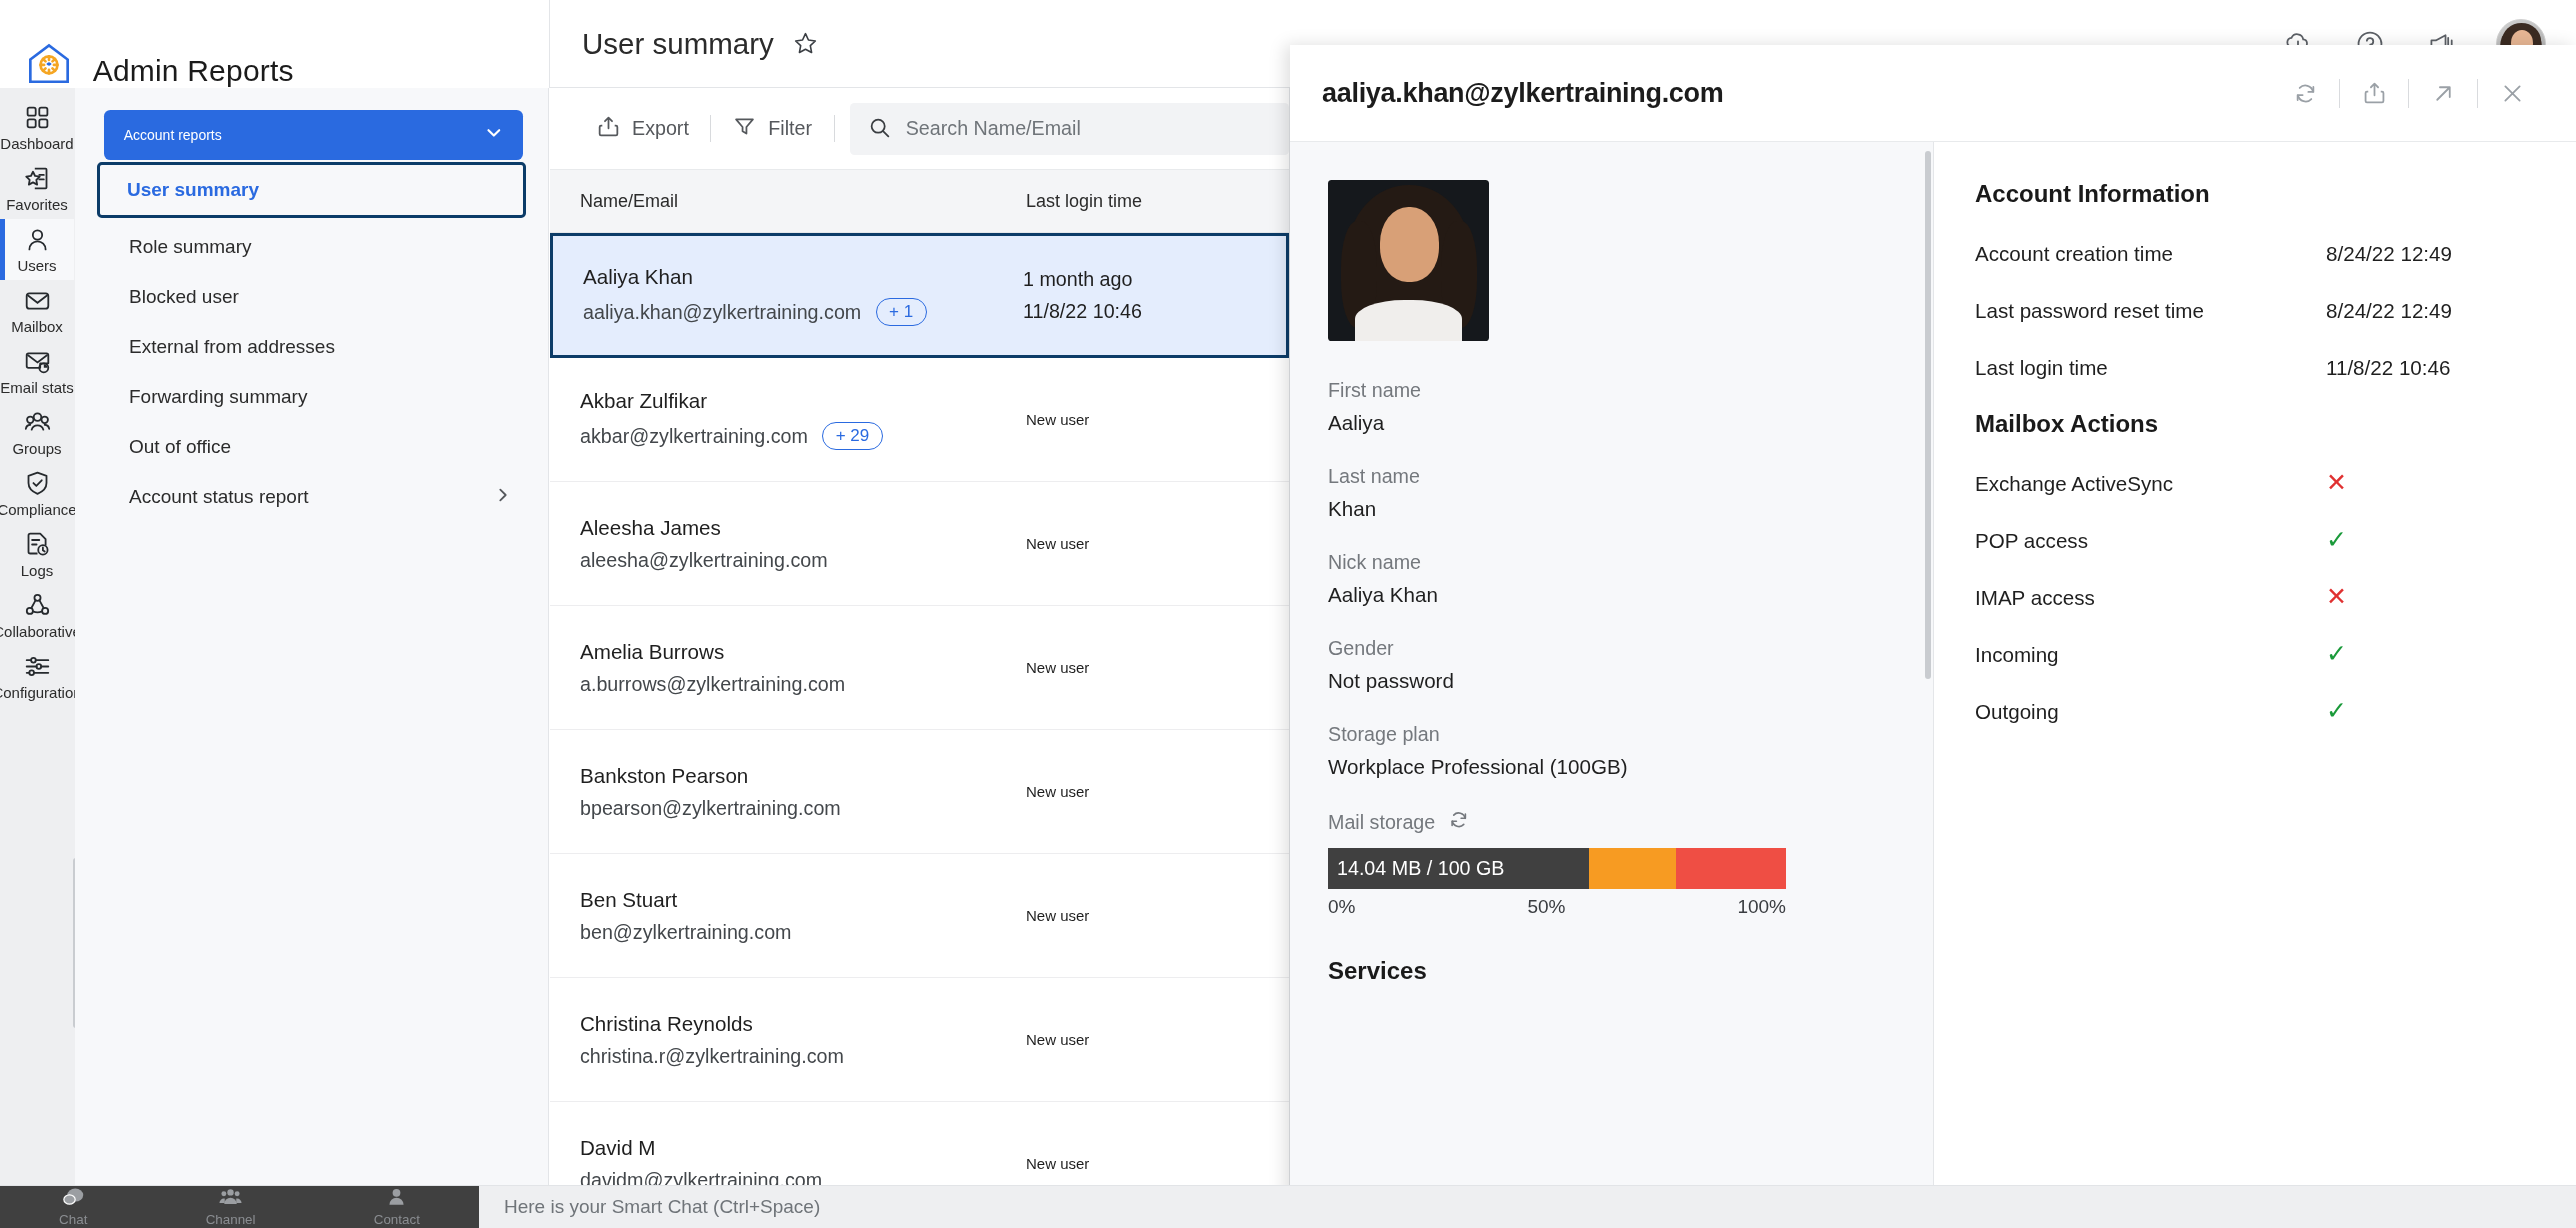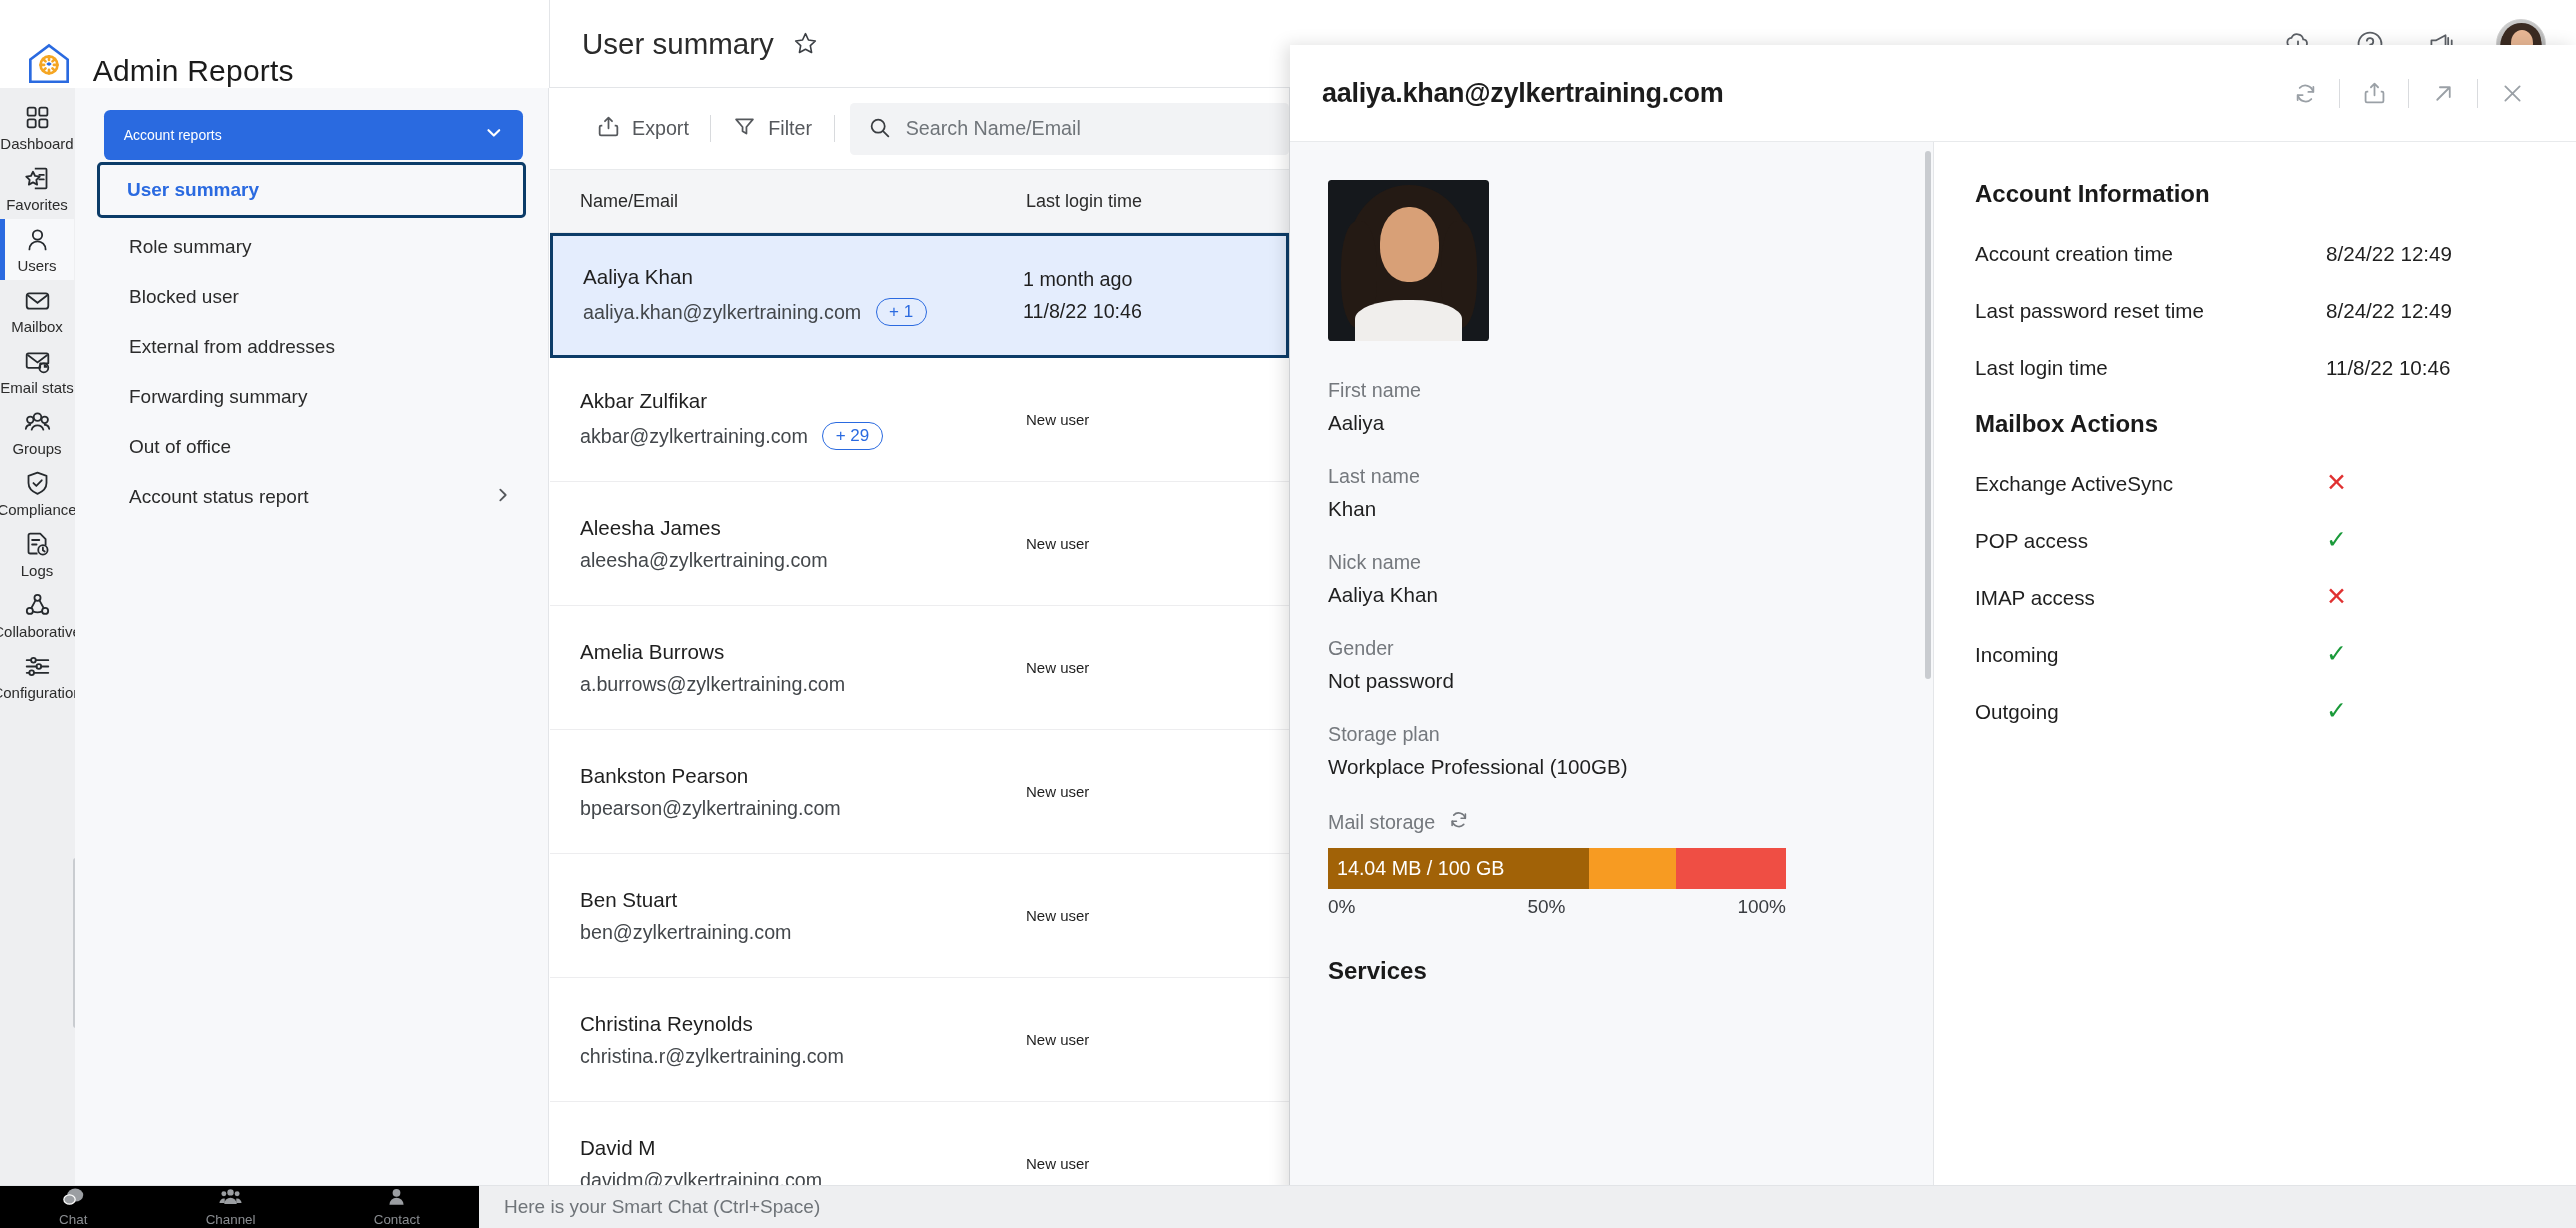--- a/index.html
+++ b/index.html
@@ -173,38 +173,38 @@
       background:#241a14; border-radius:44%; }
   .photo .ph-sideR { position:absolute; right:12.5px; top:41px; width:36px; height:107px;
       background:#241a14; border-radius:44%; }
 
   .fld { margin-bottom: 30px; }
   .fld-label { font-size: 19.7px; color: #74787d; margin-bottom: 9px; }
   .fld-value { font-size: 20.6px; color: #1f1f1f; }
 
   .storage-label { font-size: 19.7px; color: #74787d; display: flex; align-items: center; gap: 12.5px; margin-bottom: 12.5px; }
   .storage-bar { width: 458px; height: 41px; display: flex; overflow: hidden; }
-  .sb-green { background: #a16207; flex: 0 0 57%; display:flex; align-items:center; padding-left: 9px; }
+  .sb-green { background: #404040; flex: 0 0 57%; display:flex; align-items:center; padding-left: 9px; }
   .sb-green span { color:#fff; font-size: 19.7px; }
   .sb-orange { background: #f79b22; flex: 0 0 19%; }
   .sb-red { background: #ef4e44; flex: 0 0 24%; }
   .storage-scale { width: 458px; display: flex; justify-content: space-between; margin-top: 7.2px; font-size: 19px; color: #3a3d41; }
 
   .sec-title { font-size: 24px; color: #1a1a1a; font-weight: 700; margin-bottom: 32px; }
   .drow { display: flex; align-items: flex-start; margin-bottom: 29px; }
   .drow-label { width: 351px; font-size: 20.6px; color: #1f1f1f; line-height: 1.35; }
   .drow-value { width: 143px; font-size: 20.6px; color: #1f1f1f; line-height: 1.35; word-break: break-word; }
   .mark-x { color: #e03131; font-size: 25px; line-height: 1; }
   .mark-ok { color: #1a9a3a; font-size: 25px; line-height: 1; }
   .sec-title.mb { margin-top: 12.5px; }
 
   
   .statusbar {
     position: absolute; left: 0; bottom: 0; width: 2576px; height: 43px;
-    background: #000000; border-top: 0.9px solid #e2e4e7; display: flex; align-items: center;
+    background: #404040; border-top: 0.9px solid #e2e4e7; display: flex; align-items: center;
     z-index: 30;
   }
   .sb-tabs { width: 479px; height: 43px; display: flex; align-items: center; justify-content: space-around; }
   .sb-tab { display: flex; flex-direction: column; align-items: center; gap: 1.8px; cursor: pointer; }
   .sb-tab-label { font-size: 13.4px; color: #8a8d91; }
   .sb-chat {
     flex: 1; height: 43px; background: #eeeff1; display: flex; align-items: center;
     padding-left: 25px; font-size: 19px; color: #6f7479; cursor: text;
   }
   .scroll-strip {

